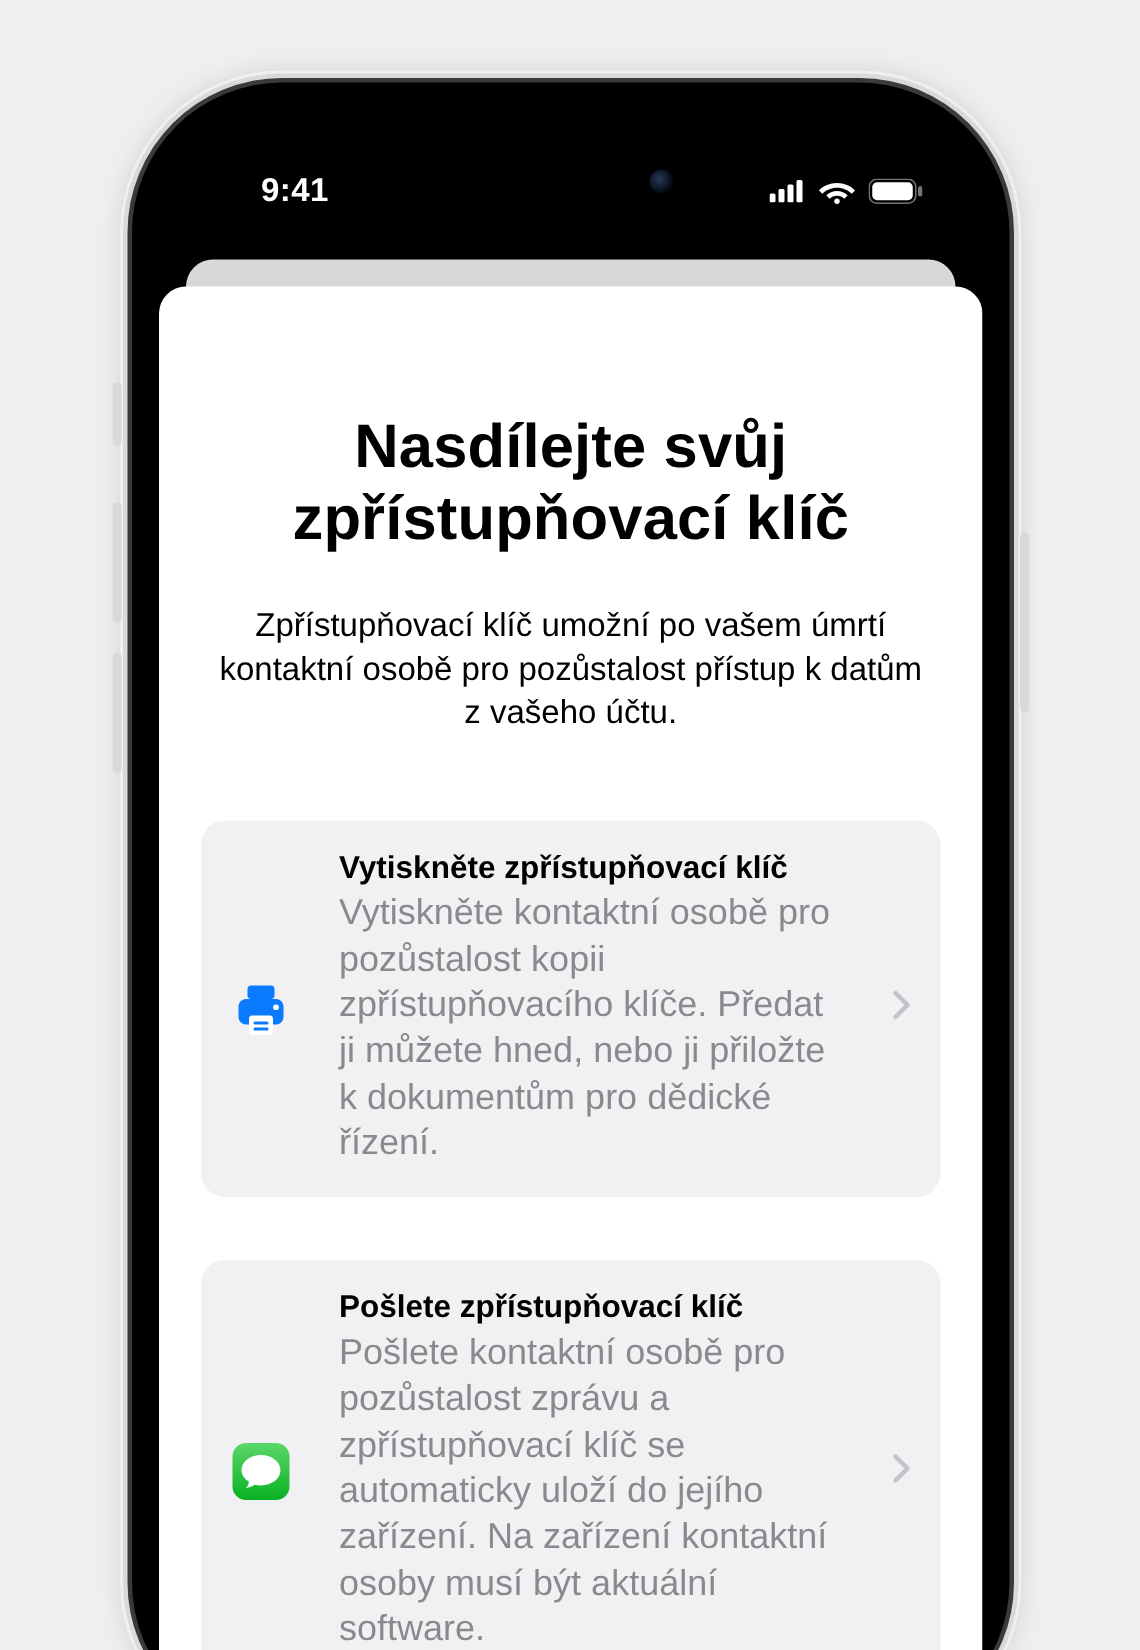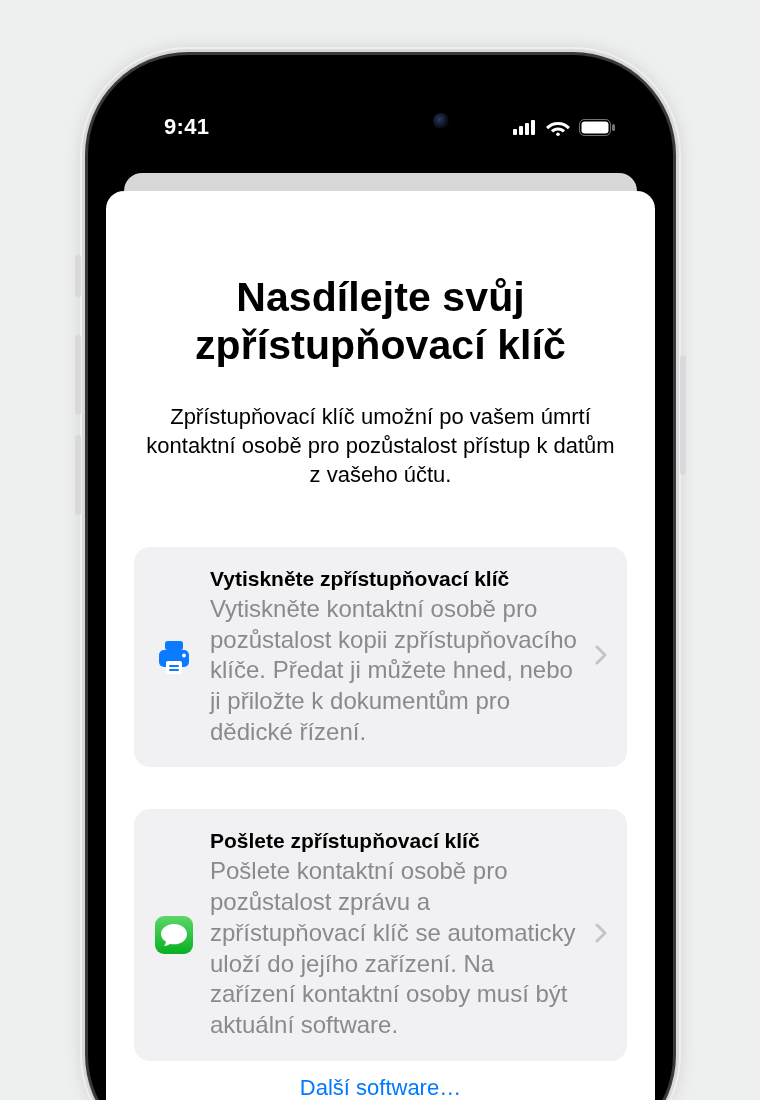--- a/index.html
+++ b/index.html
@@ -51,21 +51,21 @@
     z-index: 50;
     display: flex; align-items: center; justify-content: flex-end;
     padding-right: 18px;
   }
   .camera-dot {
     width: 16px; height: 16px; border-radius: 50%;
     background: radial-gradient(circle at 40% 40%, #2a3a55 0%, #0a1020 55%, #000 80%);
   }
 
   .status-bar {
-    position: absolute; top: 0; left: 8px; right: 0;
+    position: absolute; top: 0; left: 18px; right: 0;
     height: 90px;
     display: flex; align-items: center; justify-content: space-between;
     padding: 18px 40px 0 50px;
     color: #fff; z-index: 40;
   }
   .status-time { font-size: 22px; font-weight: 600; letter-spacing: 0.3px; }
   .status-icons { display: flex; align-items: center; gap: 9px; }
   .status-icons svg { display: block; }
 
   
@@ -104,21 +104,21 @@
     font-weight: 400;
     margin: 0 4px 58px 4px;
   }
 
   .option {
     background: #f1f1f3;
     border-radius: 16px;
     padding: 20px 14px 20px 20px;
     display: flex;
     align-items: center;
-    gap: 16px;
+    gap: 32px;
     margin-bottom: 42px;
   }
   .option:last-of-type { margin-bottom: 14px; }
   .option-icon { flex: 0 0 40px; display:flex; align-items:center; justify-content:center; }
   .option-icon svg { display:block; }
   .option-body { flex: 1 1 auto; min-width: 0; }
   .option-title {
     font-size: 21px;
     font-weight: 600;
     color: #000;

